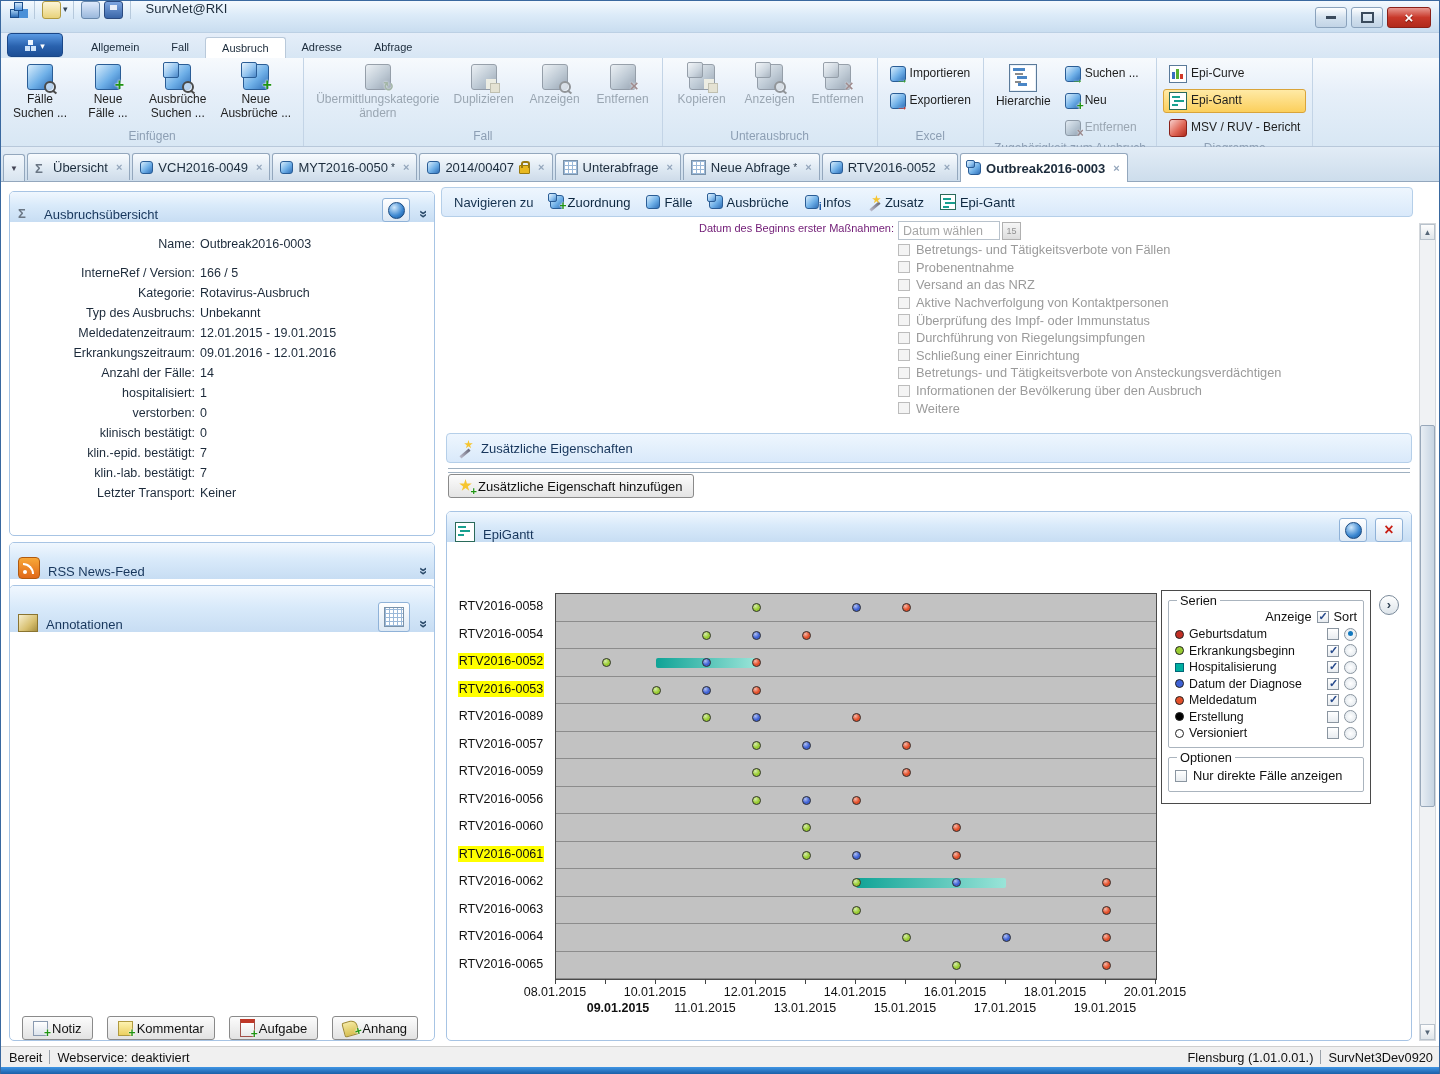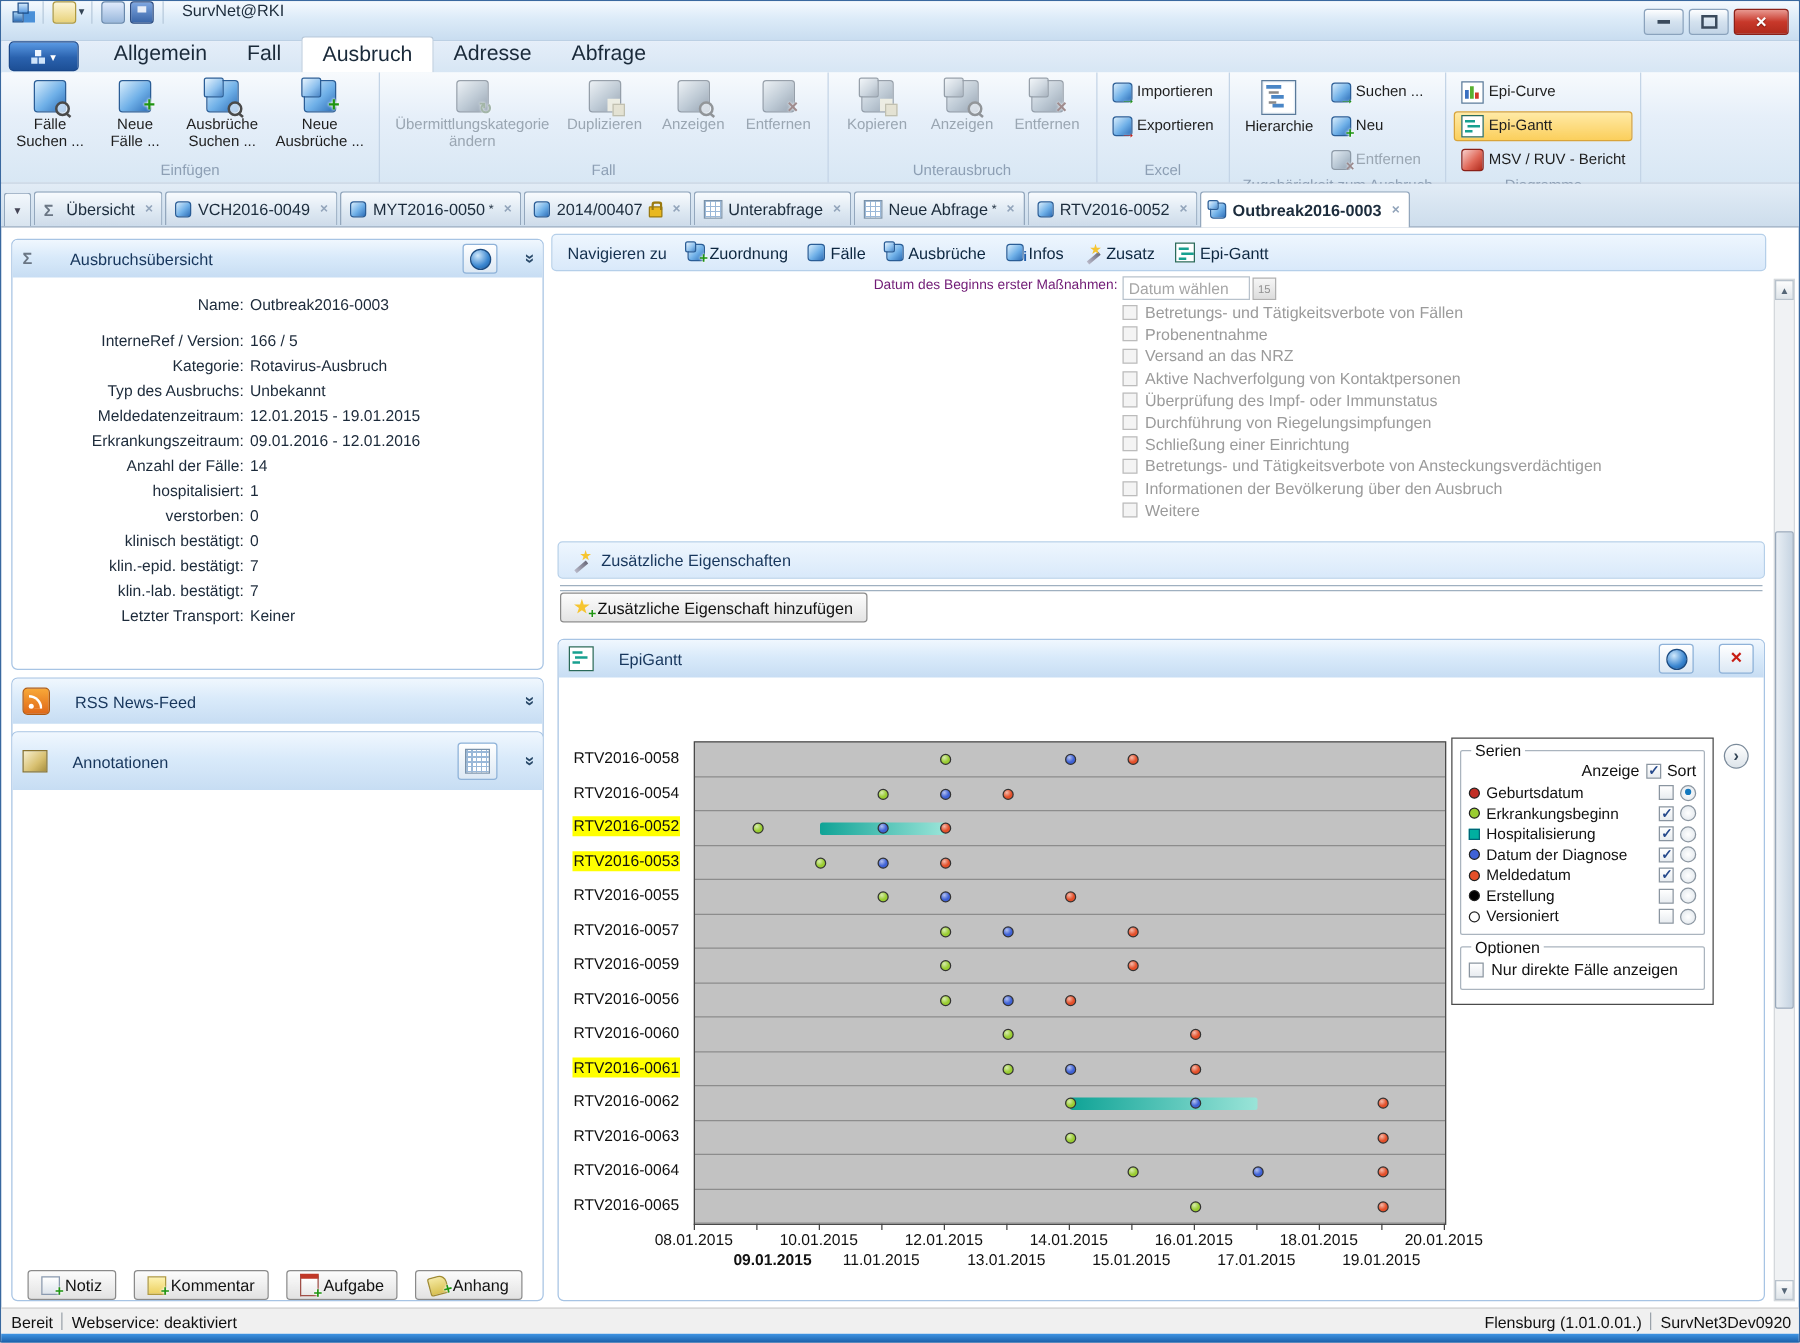--- a/index.html
+++ b/index.html
@@ -27,21 +27,21 @@
   .wbtn.close::after{content:"×";color:#fff;font-weight:bold;font-size:15px;line-height:15px;text-shadow:0 1px 1px #701008}
 
   
   #ribbonrow{position:absolute;left:0;top:32px;width:100%;height:25px;background:linear-gradient(#e5eef9,#d7e6f4);display:flex;align-items:flex-end;padding-left:6px;box-sizing:border-box}
   #appmenu{width:54px;height:22px;margin-bottom:1px;border-radius:4px;background:linear-gradient(#5a9ae4,#2a62ae 55%,#1d4f96);border:1px solid #1a4788;display:flex;align-items:center;justify-content:center;gap:3px}
   .mini-cubes{position:relative;width:12px;height:11px}
   .mini-cubes::before{content:"";position:absolute;left:0;bottom:0;width:5px;height:5px;background:#cfe4fa;box-shadow:6px 0 0 #cfe4fa}
   .mini-cubes::after{content:"";position:absolute;left:3px;top:0;width:5px;height:5px;background:#eef6ff}
   #appmenu .caret::after{color:#fff}
   #rtabs{display:flex;margin-left:12px}
-  .rtab{padding:4px 16px 1px;font-size:17px;color:#1a2a3a}
+  .rtab{padding:4px 16px 1px;font-size:11px;color:#1a2a3a}
   .rtab.active{background:#fff;border:1px solid #b9c9da;border-bottom:none;border-radius:3px 3px 0 0;padding-bottom:4px}
   #ribbonbody{position:absolute;left:0;top:57px;width:100%;height:89px;background:linear-gradient(#f7fafd,#e6eff9 40%,#d8e7f4);border-bottom:1px solid #b8c8da;display:flex;box-sizing:border-box}
   .rgroup{display:flex;flex-direction:column;border-right:1px solid #c3d4e6;padding:0 4px}
   .rbuttons{flex:1;display:flex;align-items:flex-start;gap:2px;padding:2px 2px 0}
   .rgrouplabel{text-align:center;color:#8d9fb4;font-size:12px;padding:1px 6px 3px;white-space:nowrap}
   .rbtn{display:flex;cursor:default;border:1px solid transparent;border-radius:3px}
   .rbtn.big{flex-direction:column;align-items:center;min-width:54px;padding:3px 5px 1px;gap:3px}
   .rbtn.small{flex-direction:row;align-items:center;gap:4px;padding:1px 5px;height:20px;white-space:nowrap}
   .rbtn .rlabel{text-align:center;font-size:12px;line-height:13.5px;color:#1e1e1e;white-space:nowrap}
   .rbtn.disabled .rlabel{color:#9aa6b2}
@@ -106,21 +106,21 @@
   #dtabs{position:absolute;left:26px;bottom:-1px;display:flex;gap:2px}
   .dtab{height:26px;display:inline-flex;align-items:center;gap:5px;padding:0 7px;border:1px solid #93a7bd;border-bottom:none;border-radius:3px 3px 0 0;background:linear-gradient(#f8fbfe,#dde8f2 60%,#cfdcea);color:#1c2c3c;font-size:13px}
   .dtab.active{background:#fff;font-weight:bold;height:28px}
   .dtab .ic-tab{width:13px;height:13px}
   .dtab sup{font-size:10px;margin-left:-2px}
   .close-x{font-size:11px;font-weight:bold;color:#93a5bb;margin-left:3px}
   .close-x::after{content:"×"}
 
   
   .panel{position:absolute;border:1px solid #a7c4e4;border-radius:5px;background:#fff;box-sizing:border-box}
-  .phead{height:30px;border-radius:4px 4px 0 0;background:linear-gradient(#f0f7fe,#d9eafa 45%,#c7ddf3);display:flex;align-items:center;gap:20px;padding:0 8px;color:#17365c;font-size:13px;position:relative}
+  .phead{height:30px;border-radius:4px 4px 0 0;background:linear-gradient(#f0f7fe,#d9eafa 45%,#c7ddf3);display:flex;align-items:flex-end;gap:8px;padding:0 8px;color:#17365c;font-size:13px;position:relative}
   .phead .spacer{flex:1}
   .pbtn{width:26px;height:22px;border:1px solid #8fb2d8;border-radius:3px;background:linear-gradient(#fff,#dce8f4);display:flex;align-items:center;justify-content:center}
 
   
   #ov-fields{padding-top:12px}
   .frow{display:flex;height:20px;align-items:center}
   .frow:first-child{margin-bottom:9px}
   .flabel{width:185px;text-align:right;color:#1c2a3a;flex:none}
   .fvalue{margin-left:5px;color:#1c2a3a}
   #parent-row{display:flex;align-items:center;height:26px;margin-top:2px}
@@ -695,21 +695,21 @@
         </span>
       <span class="pbtn">
           <span style="color:#c81e14;font-weight:bold;font-size:16px">×</span>
         </span>
     </div>
     <div id="gantt-labels">
         <div class="glabel" style="top: 0px;"><span>RTV2016-0058</span></div>
         <div class="glabel" style="top: 27.5px;"><span>RTV2016-0054</span></div>
         <div class="glabel hl" style="top: 55px;"><span>RTV2016-0052</span></div>
         <div class="glabel hl" style="top: 82.5px;"><span>RTV2016-0053</span></div>
-        <div class="glabel" style="top: 110px;"><span>RTV2016-0055</span></div>
+        <div class="glabel" style="top: 110px;"><span>RTV2016-0089</span></div>
         <div class="glabel" style="top: 137.5px;"><span>RTV2016-0057</span></div>
         <div class="glabel" style="top: 165px;"><span>RTV2016-0059</span></div>
         <div class="glabel" style="top: 192.5px;"><span>RTV2016-0056</span></div>
         <div class="glabel" style="top: 220px;"><span>RTV2016-0060</span></div>
         <div class="glabel hl" style="top: 247.5px;"><span>RTV2016-0061</span></div>
         <div class="glabel" style="top: 275px;"><span>RTV2016-0062</span></div>
         <div class="glabel" style="top: 302.5px;"><span>RTV2016-0063</span></div>
         <div class="glabel" style="top: 330px;"><span>RTV2016-0064</span></div>
         <div class="glabel" style="top: 357.5px;"><span>RTV2016-0065</span></div>
       </div>

